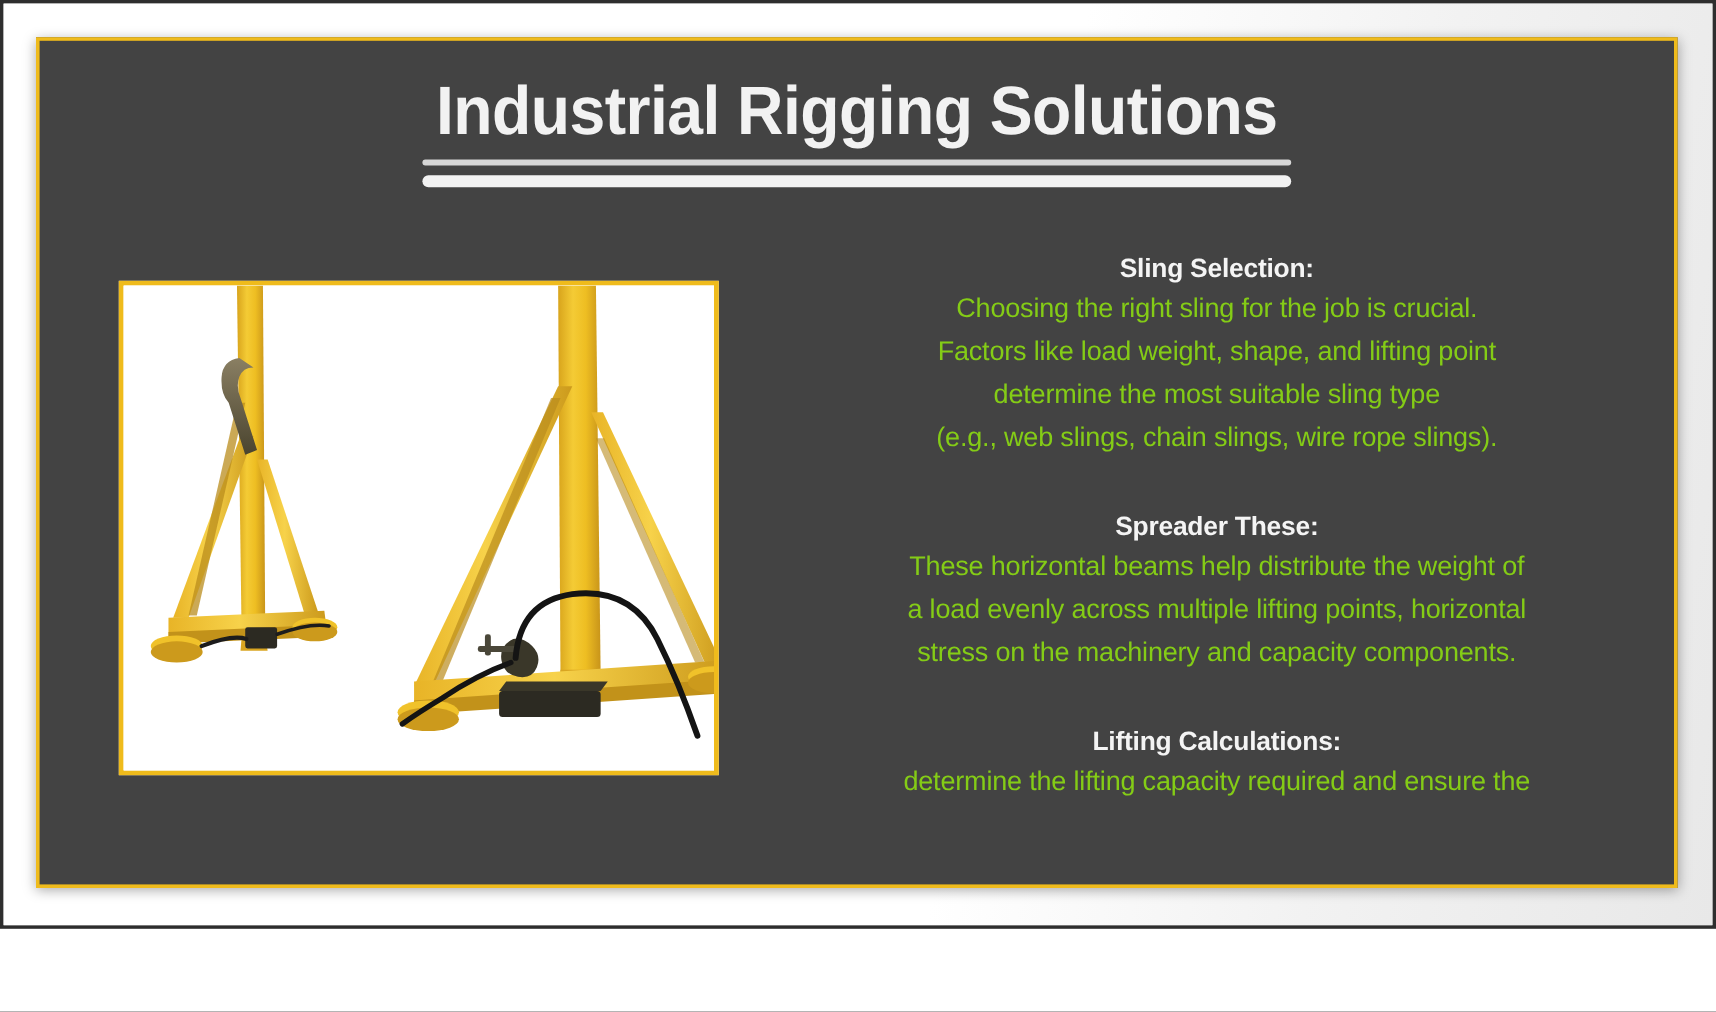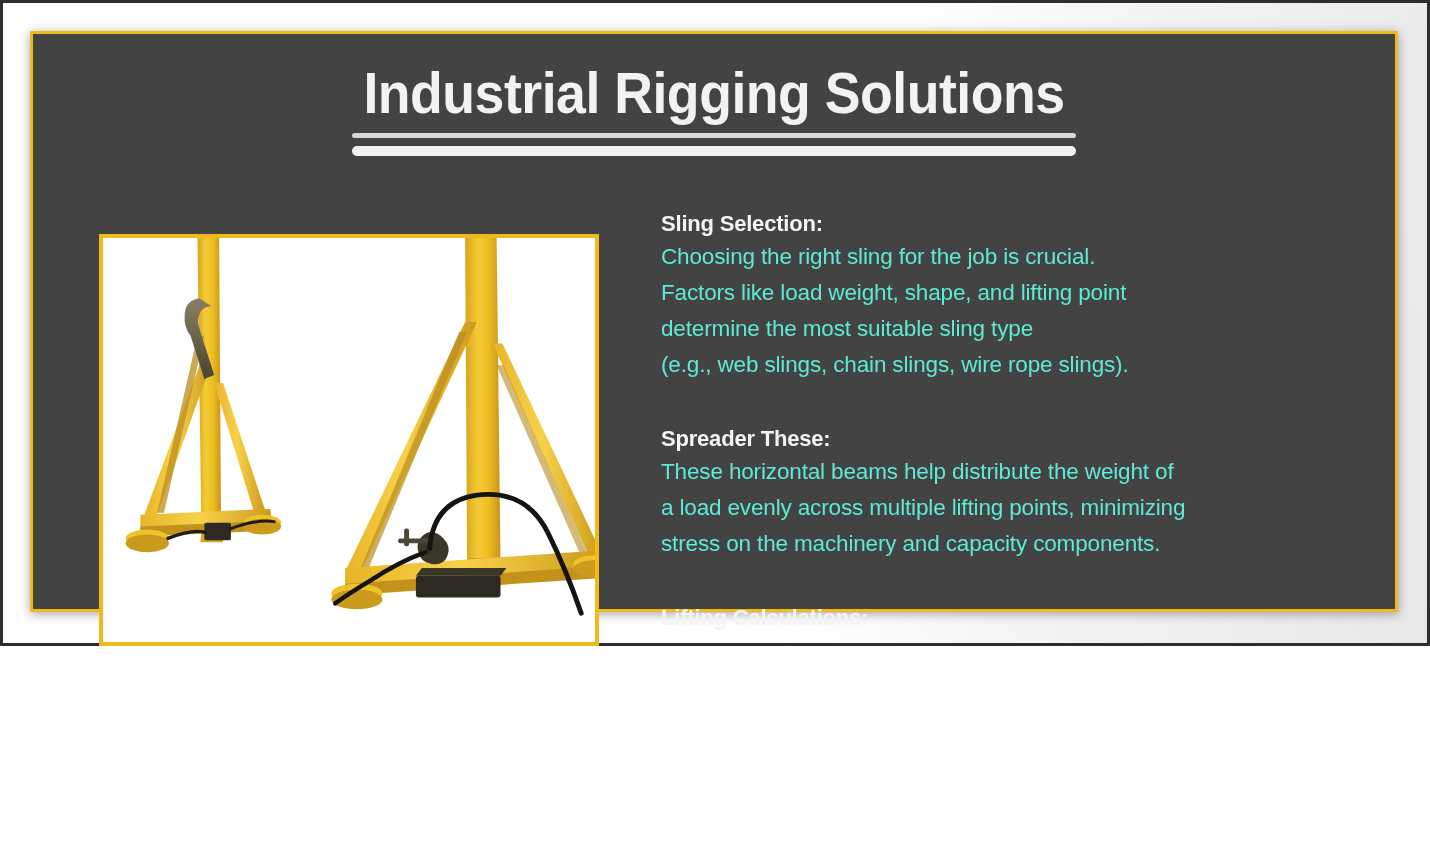--- a/index.html
+++ b/index.html
@@ -9,21 +9,21 @@
     width: 1430px;
     height: 843px;
     overflow: hidden;
     font-family: "Liberation Sans", sans-serif;
   }
 
   
   .slide-root {
     position: relative;
     width: 1430px;
-    height: 646px;
+    height: 774px;
     background: #2e2e2e;
     padding: 3px;
   }
 
   .slide-paper {
     position: relative;
     width: 100%;
     height: 100%;
     background: #ffffff;
     background-image:
@@ -110,39 +110,40 @@
   }
 
   .photo-svg { display: block; width: 100%; height: 100%; }
 
   
   .text-col {
     position: absolute;
     left: 628px;
     top: 6px;
     right: 28px;
+    text-align: center;
   }
 
   .para-block { margin-bottom: 40px; }
   .para-block.last { margin-bottom: 12px; }
 
   .para-heading {
     font-family: "Liberation Sans", sans-serif;
     font-weight: bold;
     font-size: 22px;
     line-height: 31px;
     color: #f4f4f4;
     letter-spacing: -0.2px;
   }
 
   .para-line {
     font-family: "Liberation Sans", sans-serif;
     font-size: 22.5px;
     line-height: 36px;
-    color: #5eead4;
+    color: #84cc16;
     letter-spacing: -0.15px;
     white-space: nowrap;
   }
 
   .para-line.italic { }
 </style>
 </head>
 <body>
 
 <div class="slide-root">
@@ -255,26 +256,27 @@
             <div class="para-heading">Sling Selection:</div>
             <div class="para-line">Choosing the right sling for the job is crucial.</div>
             <div class="para-line">Factors like load weight, shape, and lifting point</div>
             <div class="para-line">determine the most suitable sling type</div>
             <div class="para-line italic">(e.g., web slings, chain slings, wire rope slings).</div>
           </div>
 
           <div class="para-block">
             <div class="para-heading">Spreader These:</div>
             <div class="para-line">These horizontal beams help distribute the weight of</div>
-            <div class="para-line">a load evenly across multiple lifting points, minimizing</div>
+            <div class="para-line">a load evenly across multiple lifting points, horizontal</div>
             <div class="para-line">stress on the machinery and capacity components.</div>
           </div>
 
           <div class="para-block last">
             <div class="para-heading">Lifting Calculations:</div>
+            <div class="para-line">determine the lifting capacity required and ensure the</div>
           </div>
 
         </div>
       </div>
 
     </div>
   </div>
 </div>
 
 </body></html>

